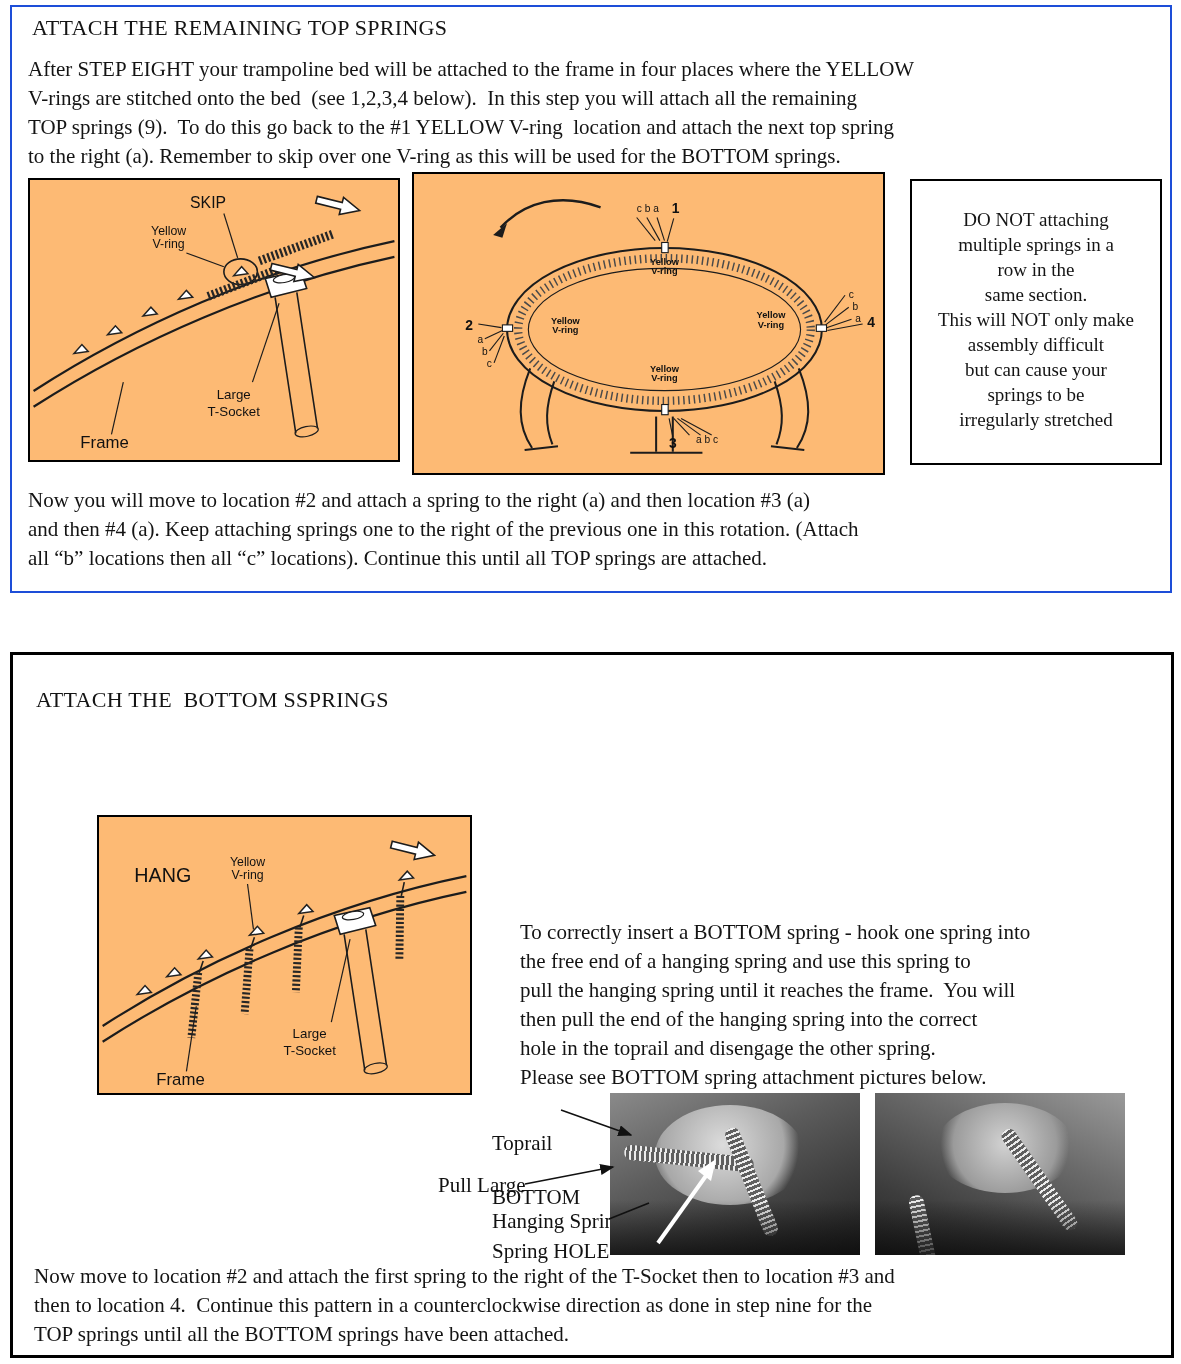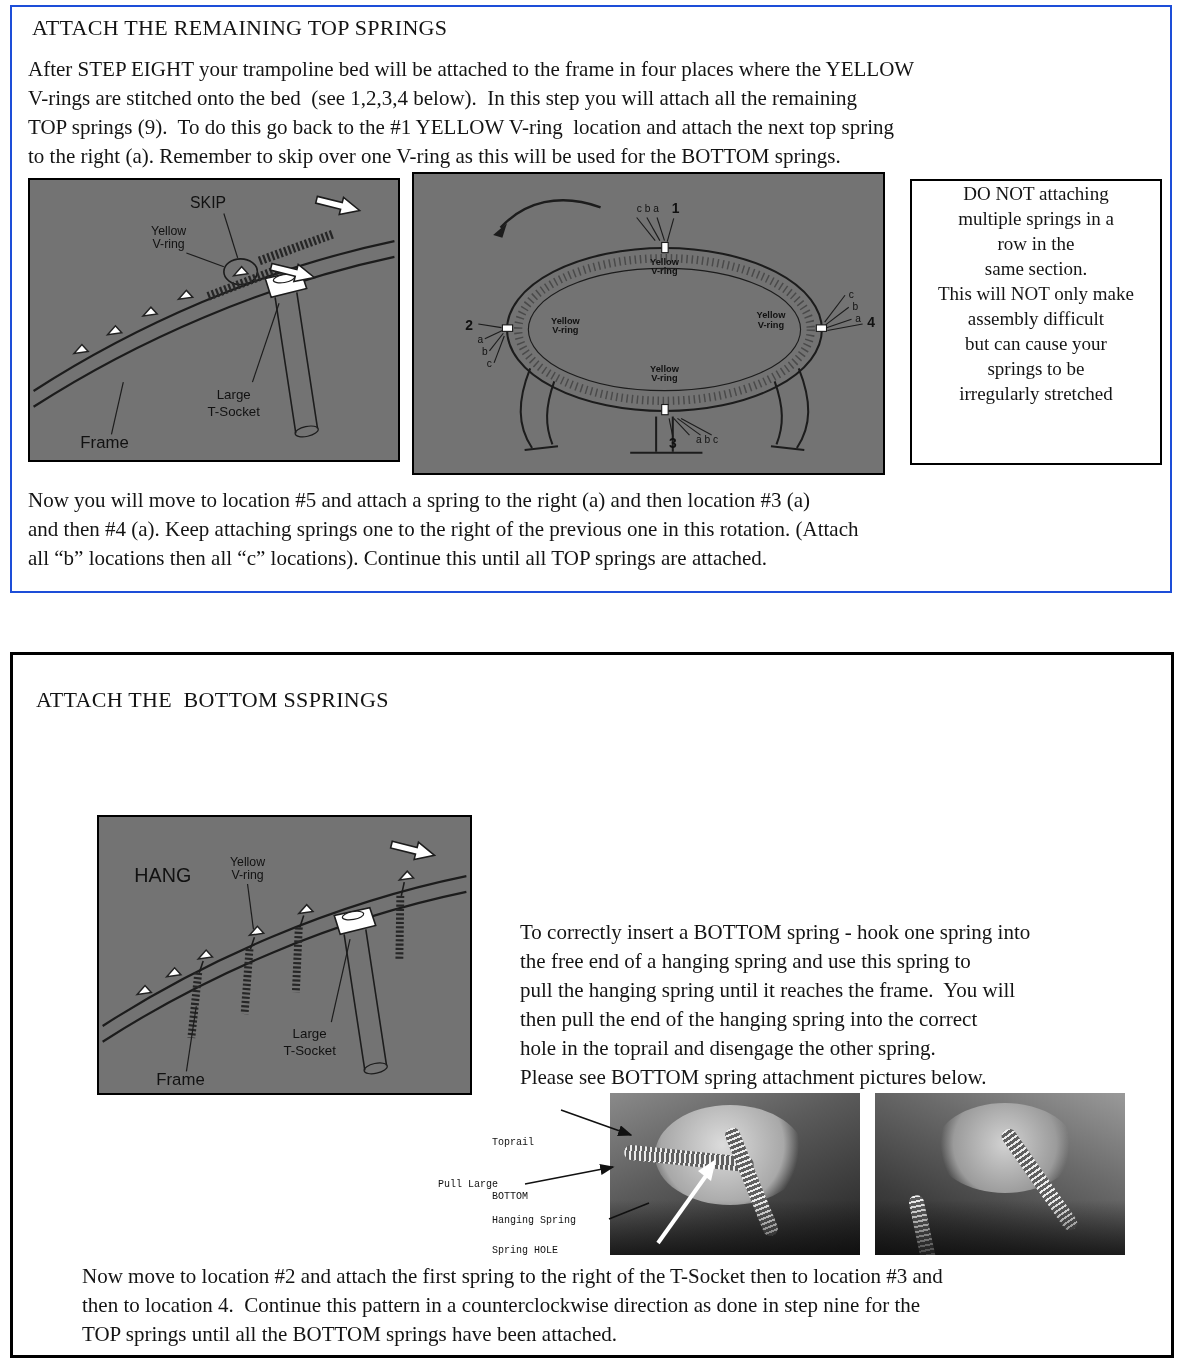--- a/index.html
+++ b/index.html
@@ -11,24 +11,24 @@
   .box-bottom { left:10px; top:652px; width:1164px; height:706px; border:3px solid #000; }
   h1 { font-weight:normal; }
   .h-top    { position:absolute; left:20px; top:8px;  font-size:22px; white-space:pre; letter-spacing:.3px; }
   .h-bottom { position:absolute; left:23px; top:32px; font-size:22px; white-space:pre; letter-spacing:.3px; }
   .para { position:absolute; font-size:21px; line-height:29px; white-space:pre; }
   .intro-top    { left:16px;  top:48px; }
   .outro-top    { left:16px;  top:479px; }
   .intro-bottom { left:21px;  top:88px; }
   .para1        { left:503px; top:178px; }
   .para2        { left:507px; top:263px; }
-  .outro-bottom { left:21px;  top:607px;margin-left:48px; }
+  .outro-bottom { left:21px;  top:607px; }
   .warning { position:absolute; left:898px; top:172px; width:252px; height:286px; border:2px solid #000;
-             text-align:center; font-size:19px; line-height:25px; white-space:pre; }
-  .diagram { position:absolute; border:2px solid #000; background:#737373; }
+             text-align:center; font-size:19px; line-height:25px; white-space:pre; padding-top:26px; }
+  .diagram { position:absolute; border:2px solid #000; background:#fdba74; }
   .d1 { left:16px;  top:171px; width:372px; height:284px; }
   .d2 { left:400px; top:165px; width:473px; height:303px;padding-left:31px; }
   .d3 { left:84px;  top:160px; width:375px; height:280px; }
   .diagram svg { display:block; width:100%; height:100%; }
 
   
   .ln1  { stroke:#1c1c1c; stroke-width:1.2; fill:none; }
   .ln15 { stroke:#1c1c1c; stroke-width:1.6; fill:none; }
   .ln2  { stroke:#1c1c1c; stroke-width:2.2; fill:none; }
   .ln25 { stroke:#1c1c1c; stroke-width:2.6; fill:none; }
@@ -42,21 +42,21 @@
   .t11  { font-size:11px; }
   .t12  { font-size:12.5px; }
   .t13  { font-size:13.5px; }
   .t15  { font-size:16px; }
   .t16  { font-size:17px; }
   .t20  { font-size:20px; }
   .tnum { font-size:15px; font-weight:bold; }
   .mid  { text-anchor:middle; }
 
   
-  .photo-label { position:absolute; font-family:Liberation Mono, monospace; font-size:10px;
+  .photo-label { position:absolute; font-family:Liberation Serif, serif; font-size:21px;
                  color:#111; line-height:18px; white-space:pre; }
   .lbl-toprail { left:479px; top:443px; }
   .lbl-pull    { left:425px; top:521px; }
   .lbl-hanging { left:479px; top:557px; }
   .photo-label span { display:block; }
   .photo { position:absolute; width:250px; height:162px; overflow:hidden; }
   .photo1 { left:597px; top:438px; background:linear-gradient(155deg,#8a8a8a,#5b5b5b 40%,#343434 80%,#222); }
   .photo2 { left:862px; top:438px; background:linear-gradient(205deg,#9a9a9a,#6b6b6b 35%,#3c3c3c 75%,#262626); }
   .ph-blob { position:absolute; border-radius:50%; }
   .b1 { left:45px; top:12px; width:150px; height:100px;
@@ -214,21 +214,21 @@
     <div class="warning">DO NOT attaching
 multiple springs in a
 row in the
 same section.
 This will NOT only make
 assembly difficult
 but can cause your
 springs to be
 irregularly stretched</div>
 
-    <p class="para outro-top">Now you will move to location #5 and attach a spring to the right (a) and then location #3 (a)
+    <p class="para outro-top">Now you will move to location #2 and attach a spring to the right (a) and then location #3 (a)
 and then #4 (a). Keep attaching springs one to the right of the previous one in this rotation. (Attach
 all “b” locations then all “c” locations). Continue this until all TOP springs are attached.</p>
   </section>
 
   <section class="box box-bottom">
     <h1 class="h-bottom">ATTACH THE  BOTTOM SSPRINGS</h1>
 
     <div class="diagram d3">
       <svg viewBox="0 0 375 280">
         <defs>

